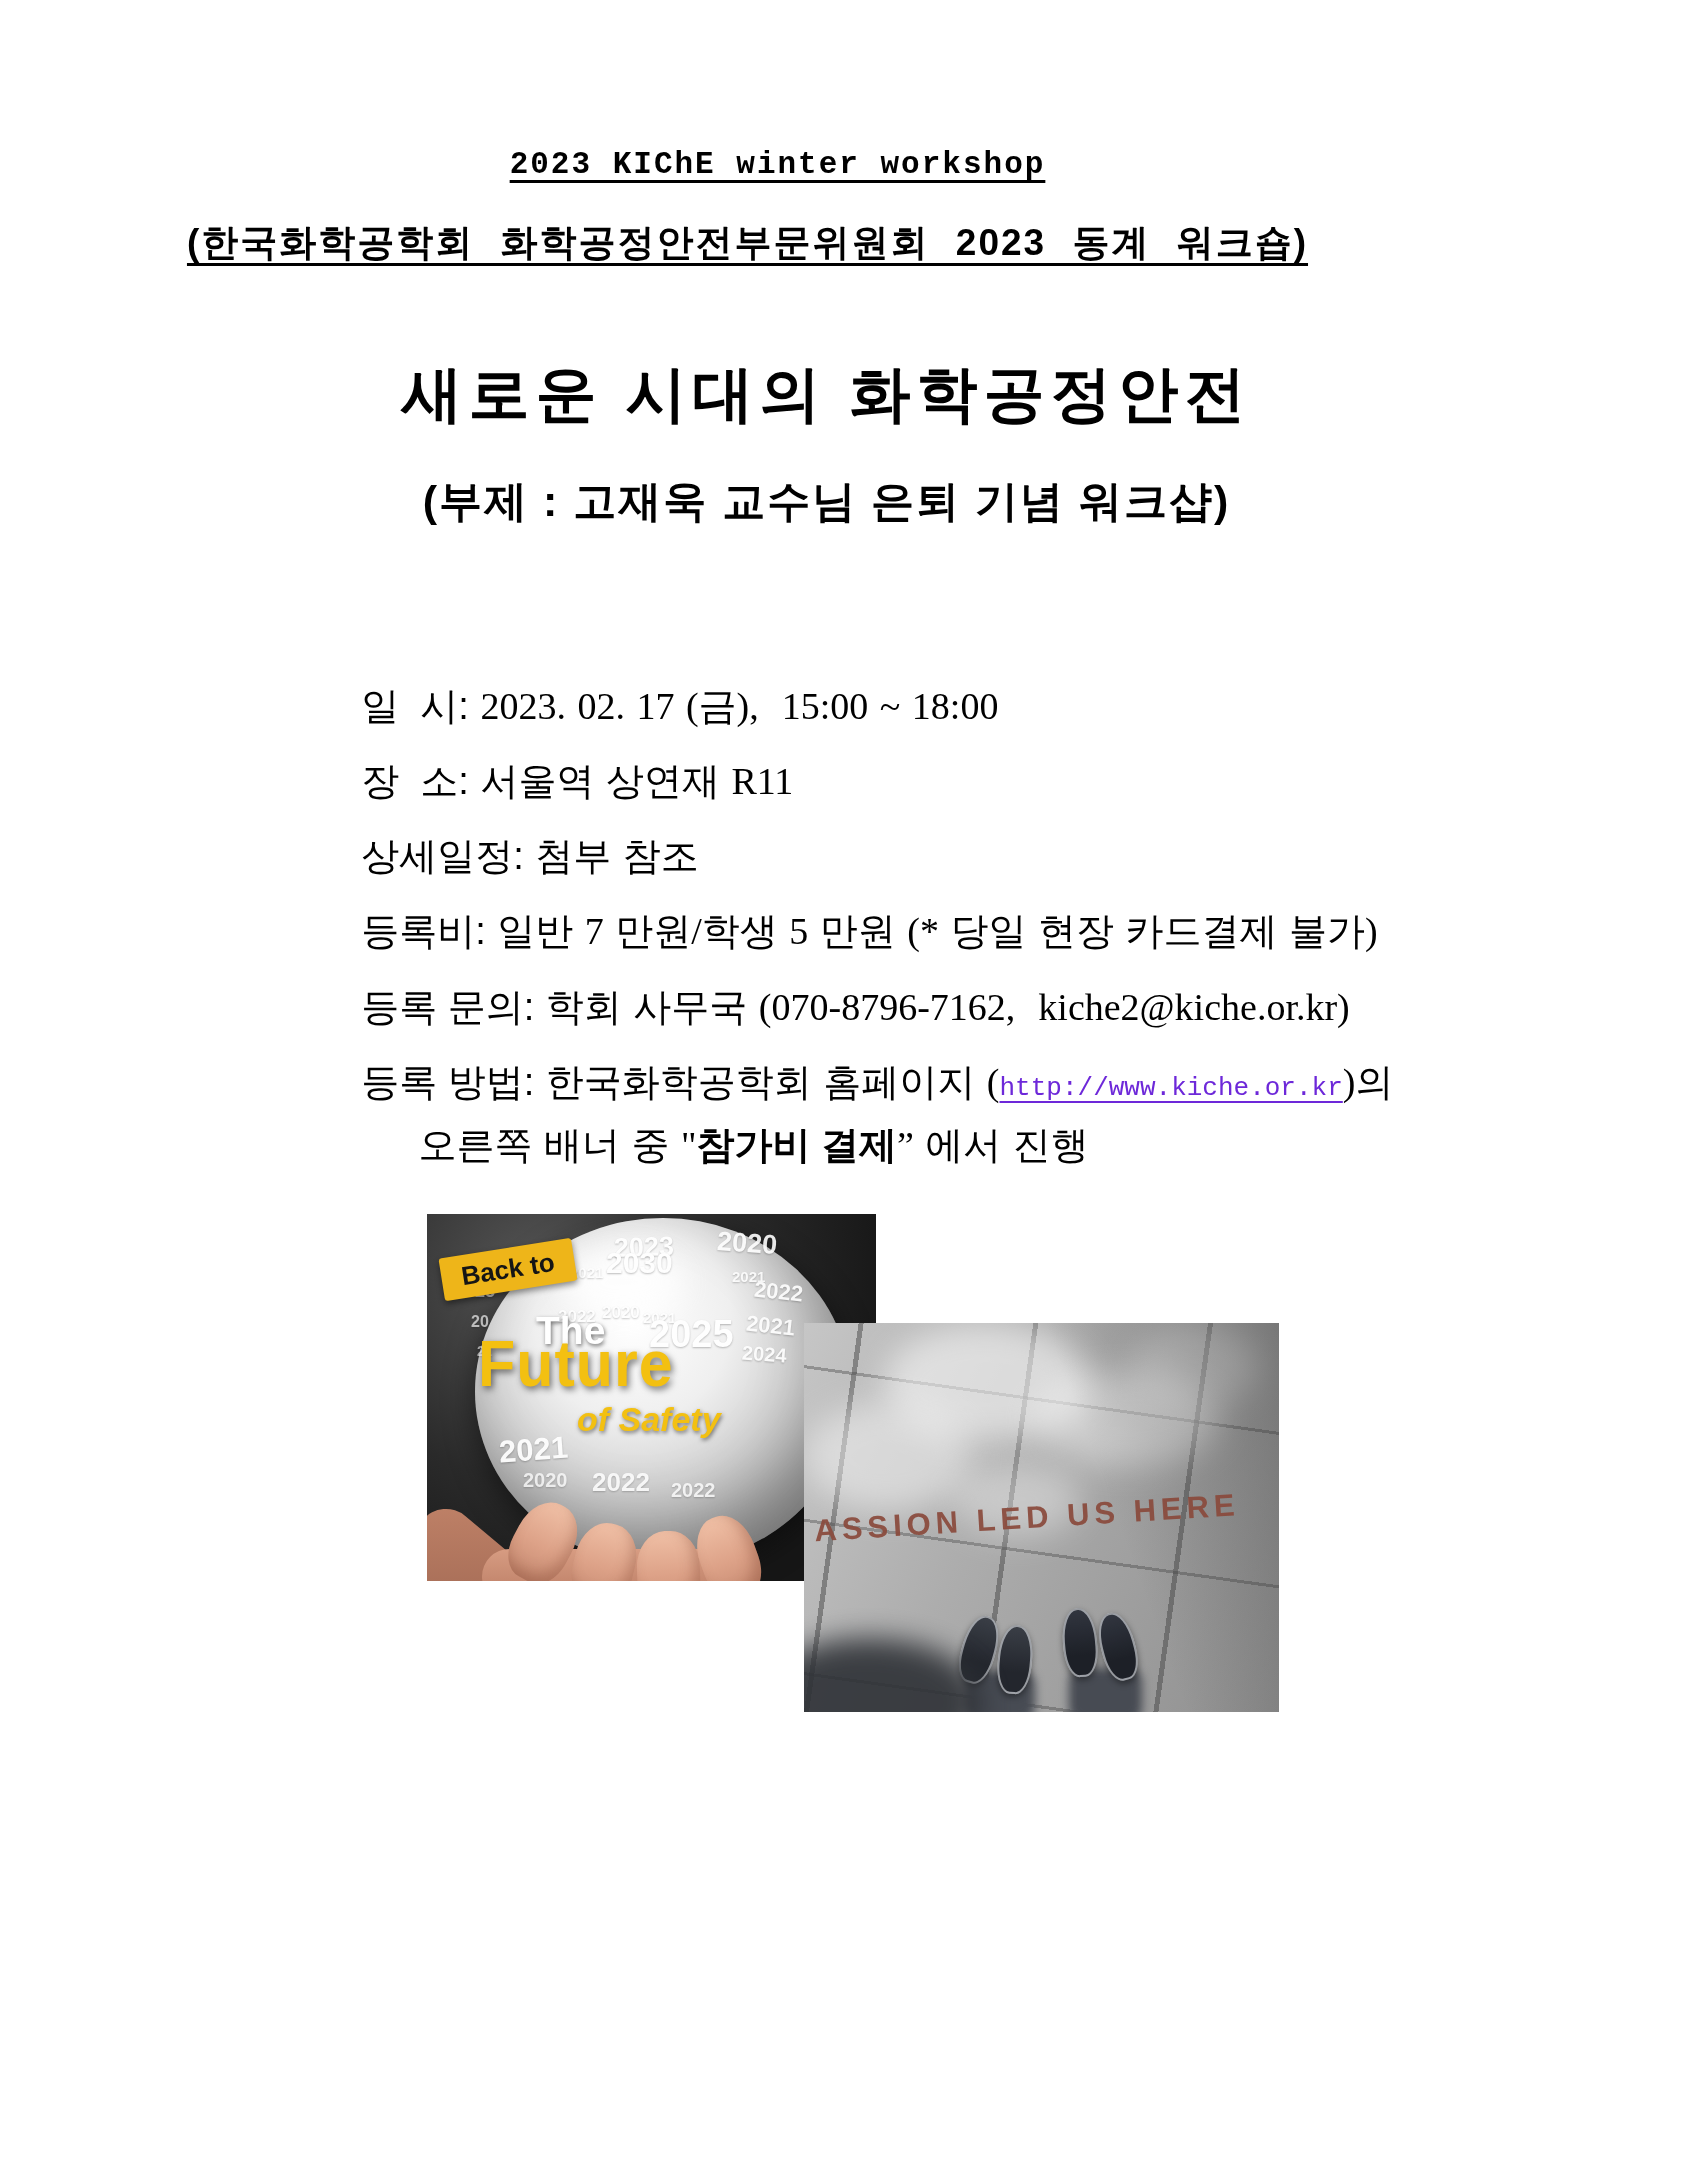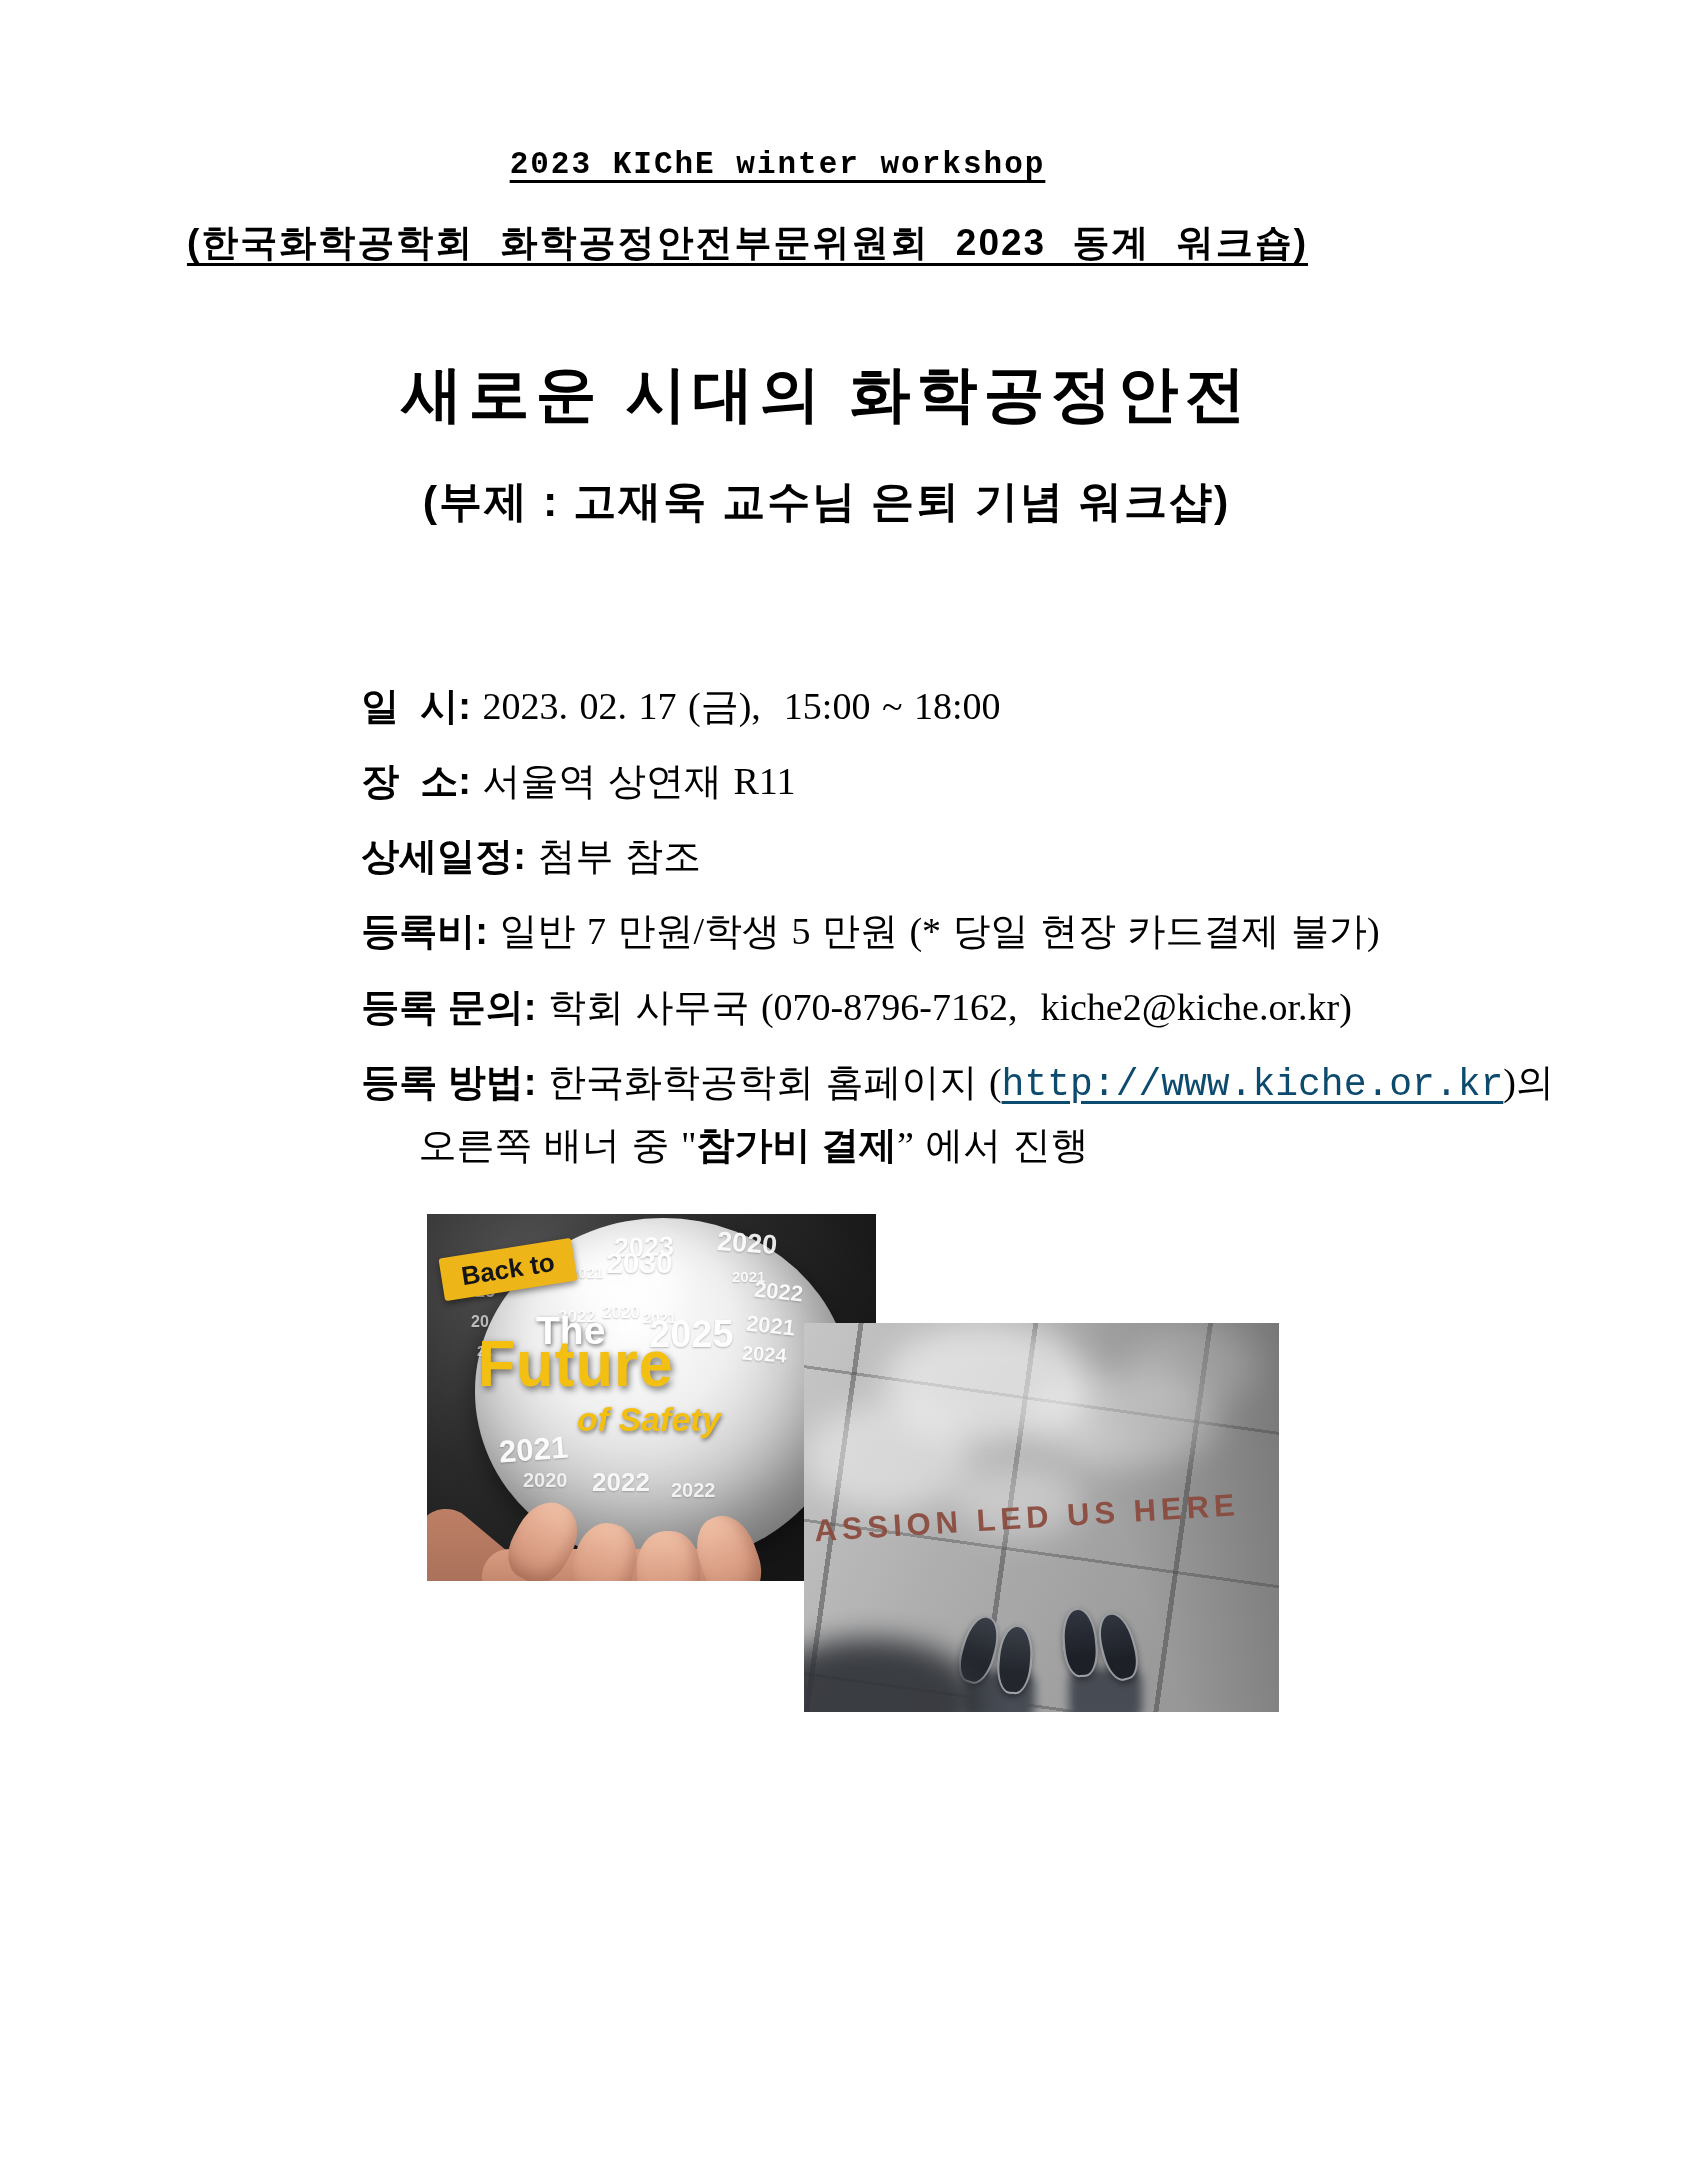--- a/index.html
+++ b/index.html
@@ -26,26 +26,26 @@
     font-weight:800;font-size:61px;letter-spacing:6px;white-space:pre;
   }
   .subtitle{
     position:absolute;top:473px;left:-15px;width:1683px;text-align:center;
     font-weight:800;font-size:43px;letter-spacing:2px;white-space:pre;
   }
   
   .dline{
     position:absolute;left:319px;white-space:pre;font-size:38px;line-height:51px;
   }
-  .lbl{font-weight:700;font-family:"Liberation Sans",sans-serif;}
+  .lbl{font-weight:400;font-family:"Liberation Sans",sans-serif;}
   .val{font-family:"Liberation Serif",serif;word-spacing:2px;}
   .url{
     font-family:"Liberation Mono","DejaVu Sans Mono",monospace;
-    font-size:38px;text-decoration:underline;text-underline-offset:6px;
-    color:#0c4a6e;cursor:pointer;
+    font-size:26px;text-decoration:underline;text-underline-offset:6px;
+    color:#6d28d9;cursor:pointer;
   }
   .dline-center{
     position:absolute;top:1077px;left:-109px;width:1683px;text-align:center;
     white-space:pre;font-size:38px;
   }
   .bsans{font-weight:800;font-family:"Liberation Sans",sans-serif;}
   
   .img1{
     position:absolute;left:427px;top:1214px;width:449px;height:367px;
     background:radial-gradient(circle at 25% 18%, #565656, #2a2a2a 45%, #161616 80%);

